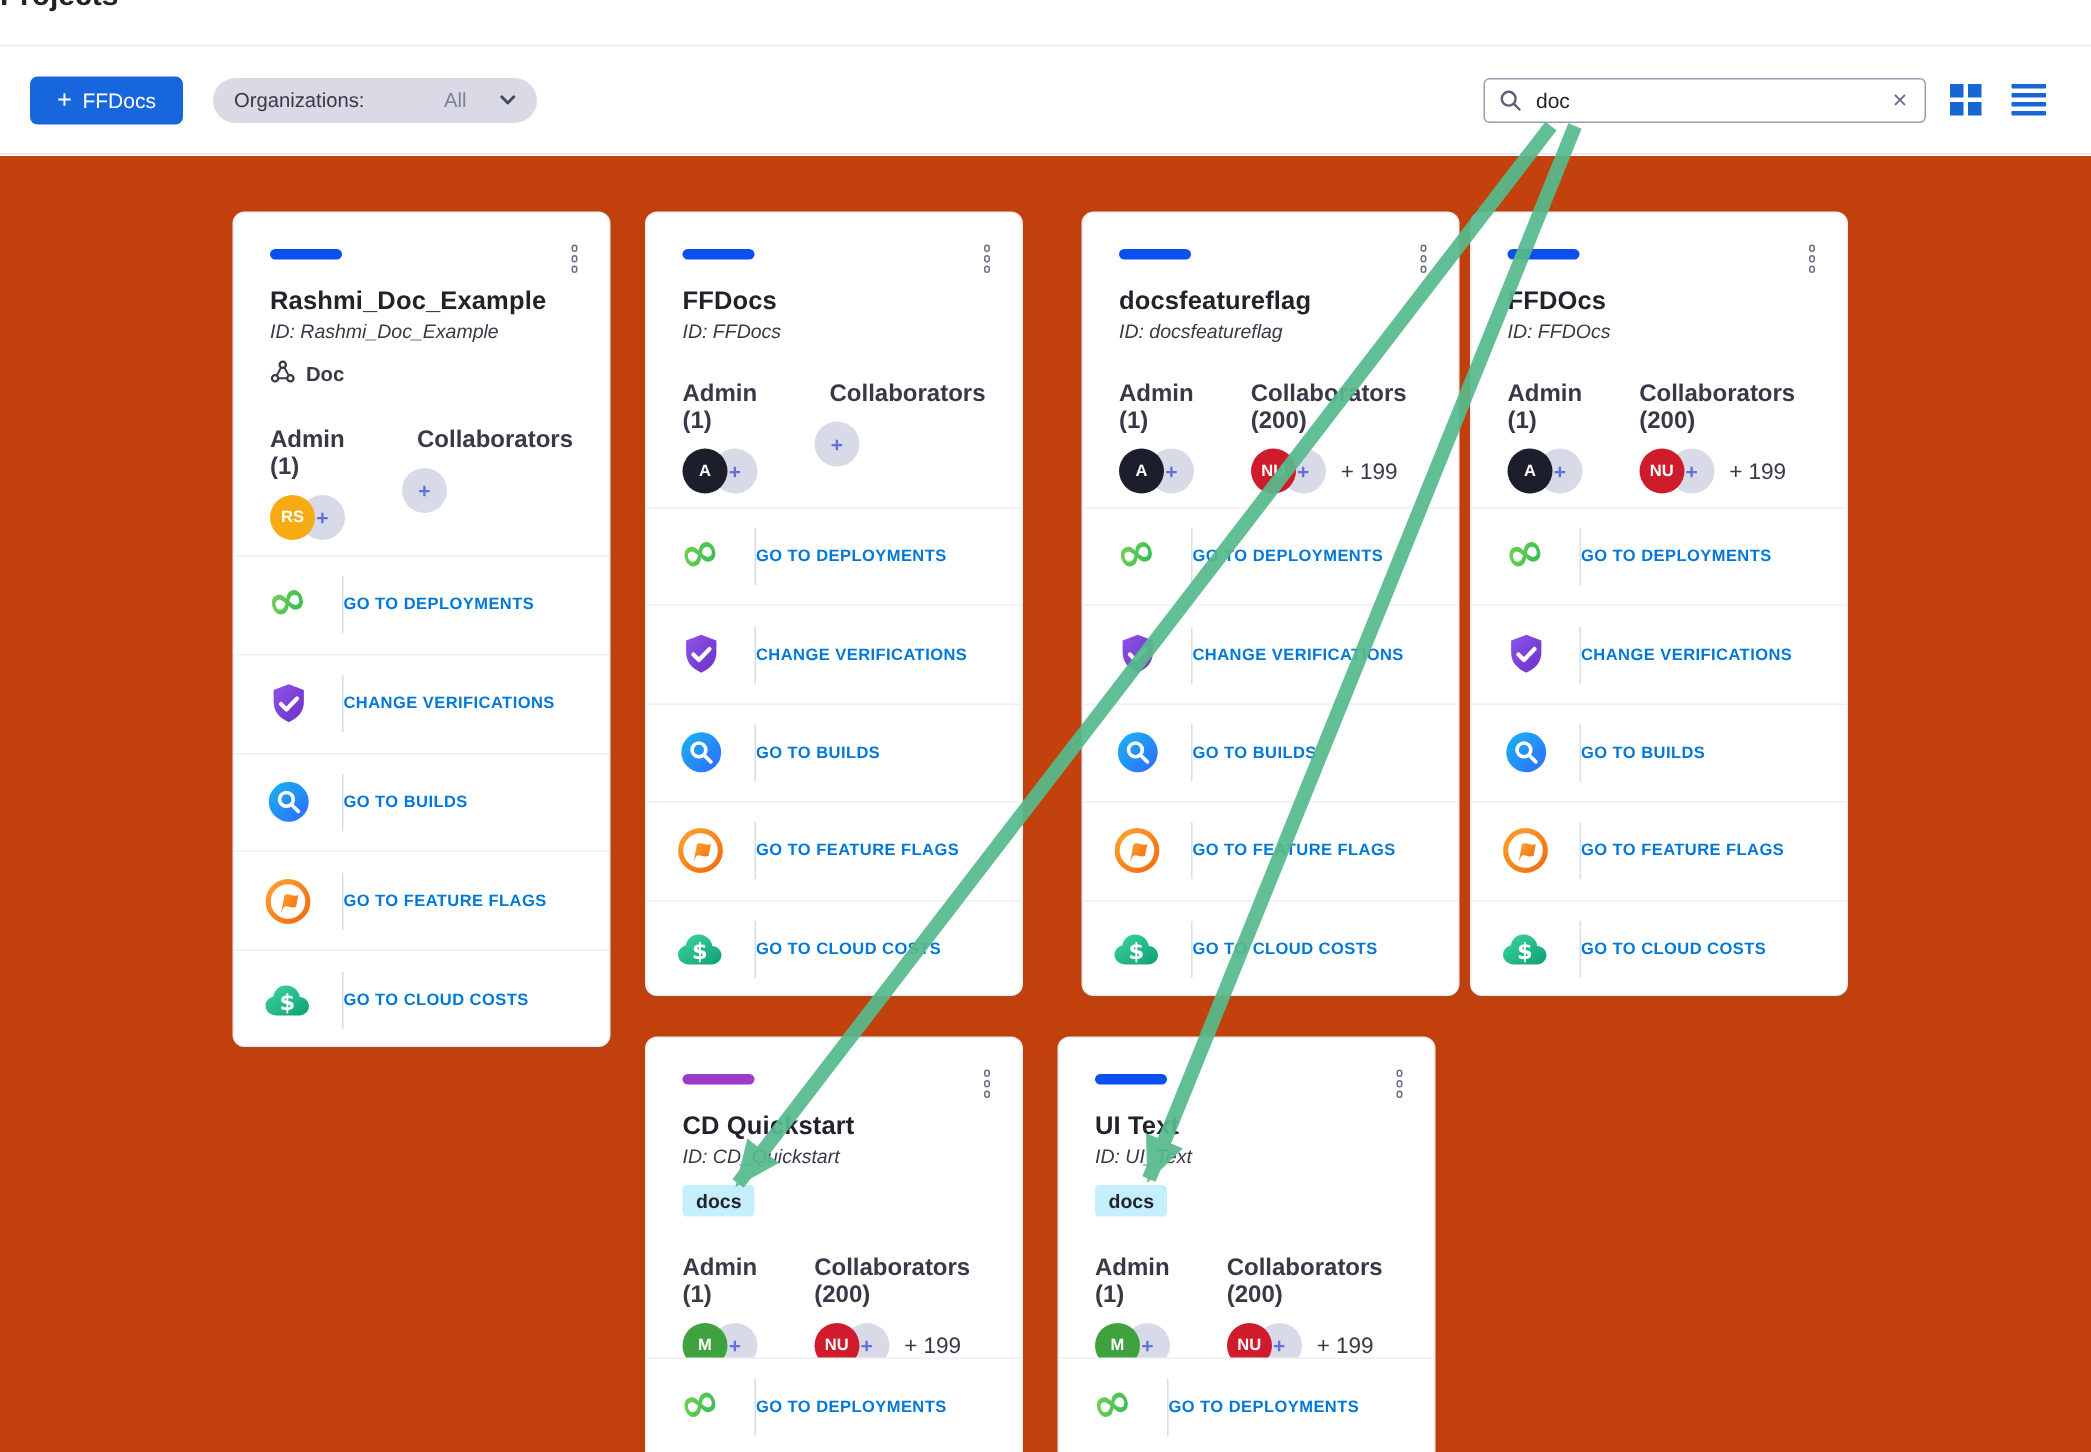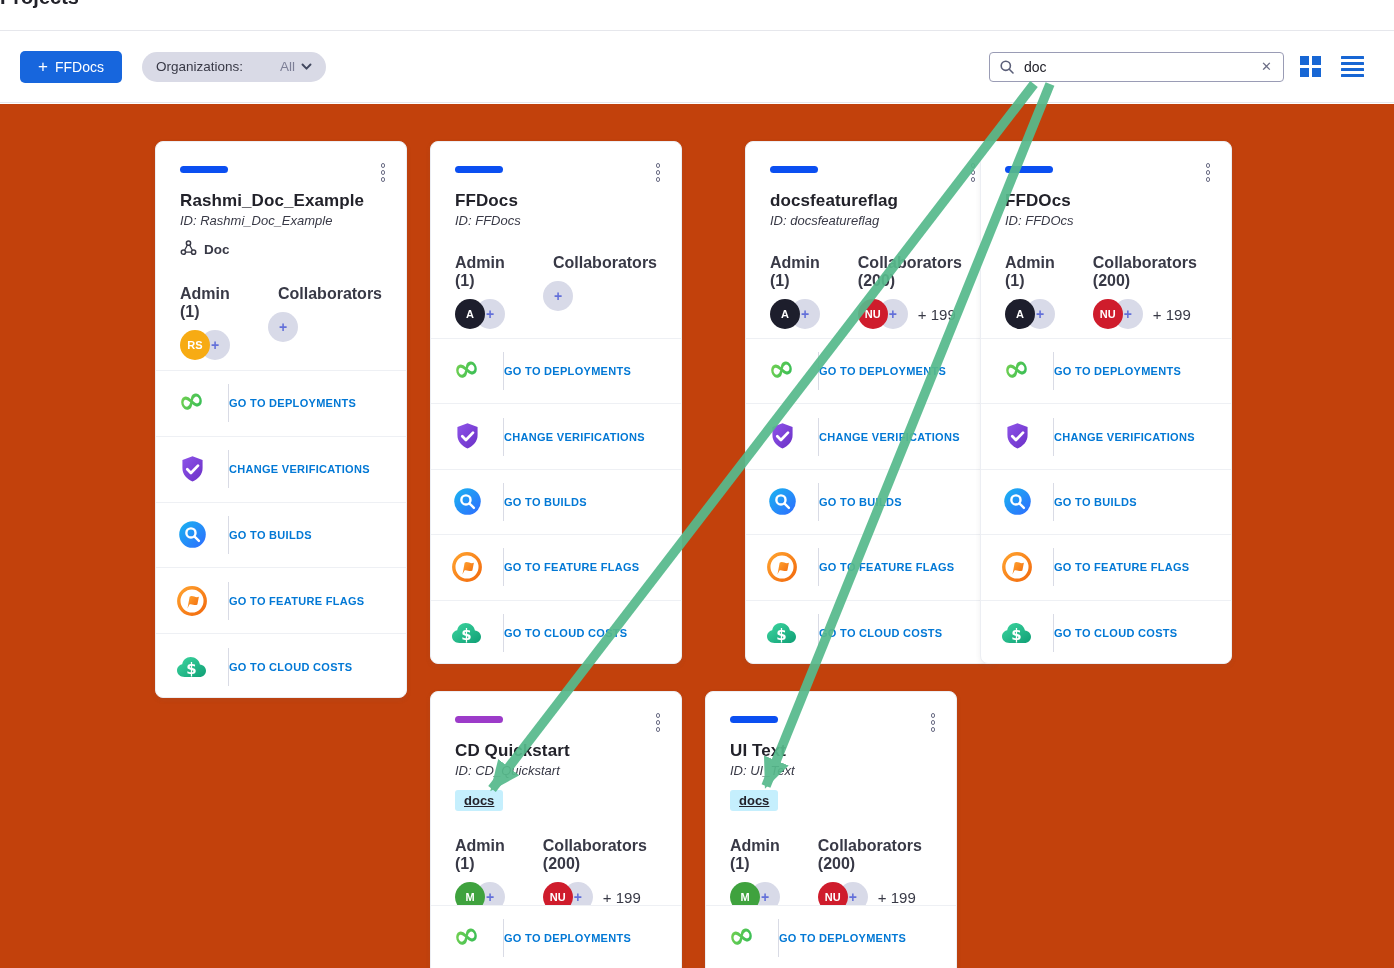--- a/index.html
+++ b/index.html
@@ -13,21 +13,21 @@
   .page-head h1 { margin:0; position:relative; top:-14px; left:0px; font-size:20px; font-weight:700; color:#22222a; }
   
   .toolbar { height:72px; background:#fff; border-bottom:1px solid #e6e7ec; display:flex; align-items:center; padding:0 30px 0 20px; }
   .btn-primary {
     display:inline-flex; align-items:center; gap:7px; height:32px; padding:0 18px;
     background:#1766dd; color:#fff; border:none; border-radius:5px; font-size:14px; font-weight:500;
     font-family:"Liberation Sans", sans-serif; cursor:pointer;
   }
   .btn-primary .plus { font-size:17px; font-weight:400; line-height:1; }
   .org-pill {
-    margin-left:20px; height:30px; display:inline-flex; align-items:center; gap:6px;
+    margin-left:20px; height:30px; display:inline-flex; align-items:center; gap:22px;
     background:#d9dae6; border-radius:15px; padding:0 14px; font-size:13.5px; cursor:pointer;
   }
   .org-pill .lbl { color:#383946; font-weight:500; }
   .org-pill .val { color:#7d7f96; font-weight:500;margin-left:31px; }
   .spacer { flex:1; }
   .searchbox {
     width:295px; height:30px; border:1px solid #9a9cb5; border-radius:4px; background:#fff;
     display:flex; align-items:center; padding:0 9px; gap:7px;
   }
   .searchbox input {
@@ -47,21 +47,21 @@
     box-shadow:0 2px 5px rgba(96,97,112,0.10); cursor:pointer;
   }
   .card-head { position:relative; padding:24px 24px 0; overflow:hidden; }
   .bar { display:block; width:48px; height:7px; border-radius:4px; margin-bottom:18px; }
   .kebab { position:absolute; top:18px; right:18px; display:flex; flex-direction:column; gap:2.5px; padding:3px; cursor:pointer; }
   .kebab i { width:4.5px; height:4.5px; border:1.3px solid #6b6d85; border-radius:50%; display:block; }
   .ptitle { margin:0; font-size:17px; font-weight:700; color:#22222a; letter-spacing:0.1px; white-space:nowrap; overflow:hidden; }
   .pid { margin-top:2px; font-size:13px; color:#383946;font-style:italic; }
   .orgrow { margin-top:12px; display:flex; align-items:center; gap:7px; font-size:13.5px; font-weight:700; color:#383946; }
   .tagrow { margin-top:12px; }
-  .tag { display:inline-block; background:#c5effd; color:#22222a; font-size:13px; font-weight:700; padding:3px 9px; border-radius:3px;text-decoration:underline; }
+  .tag { display:inline-block; background:#c5effd; color:#22222a; font-size:13px; font-weight:700; padding:3px 9px; border-radius:3px; }
   .people { margin-top:26px; display:flex; gap:30px; }
   .plabel { font-size:16px; font-weight:700; color:#383946; }
   .avs { margin-top:9px; display:flex; align-items:center; }
   .av { width:30px; height:30px; border-radius:50%; display:flex; align-items:center; justify-content:center;
         font-size:11px; font-weight:700; color:#fff; position:relative; z-index:2; flex:none; }
   .av.plus { background:#d8dae8; color:#6370d9; font-size:14px; font-weight:700; margin-left:-10px; z-index:1; cursor:pointer; }
   .extra { margin-left:10px; font-size:15px; color:#383946; white-space:nowrap; }
   .action { display:flex; align-items:center; border-top:1px solid #eef0f4; }
   .action .icn { width:72px; display:flex; align-items:center; justify-content:center; flex:none; }
   .action .sep { width:1px; height:38px; background:#d9dbe5; flex:none; }
@@ -296,21 +296,21 @@
         <span class="icn">
           <svg width="36" height="36" viewBox="0 0 36 36">
             <path d="M10.5 28c-4.2 0-7.5-2.9-7.5-6.5 0-3 2.2-5.5 5.2-6.2C8.9 11 12.4 8 16.6 8c4.8 0 8.7 3.3 9.3 7.6 3.5.3 6.1 3 6.1 6.1 0 3.4-2.9 6.3-6.5 6.3z" fill="url(#gccm)"></path>
             <text x="17.5" y="24.5" text-anchor="middle" font-size="15" font-weight="bold" font-family="DejaVu Sans" fill="#fff">$</text>
           </svg>
         </span>
         <span class="sep"></span>
         <span class="albl">GO TO CLOUD COSTS</span>
       </div>
     </article>
-    <article class="card" style="left: 745px; top: 37px; height: 523px;">
+    <article class="card" style="left: 721px; top: 37px; height: 523px;">
       <div class="card-head" style="height: 196px;">
         <span class="bar" style="background: rgb(11, 79, 241);"></span>
         <div class="kebab">
           <i></i>
           <i></i>
           <i></i>
         </div>
         <h2 class="ptitle">docsfeatureflag</h2>
         <div class="pid">ID: docsfeatureflag</div>
         <div class="people">

